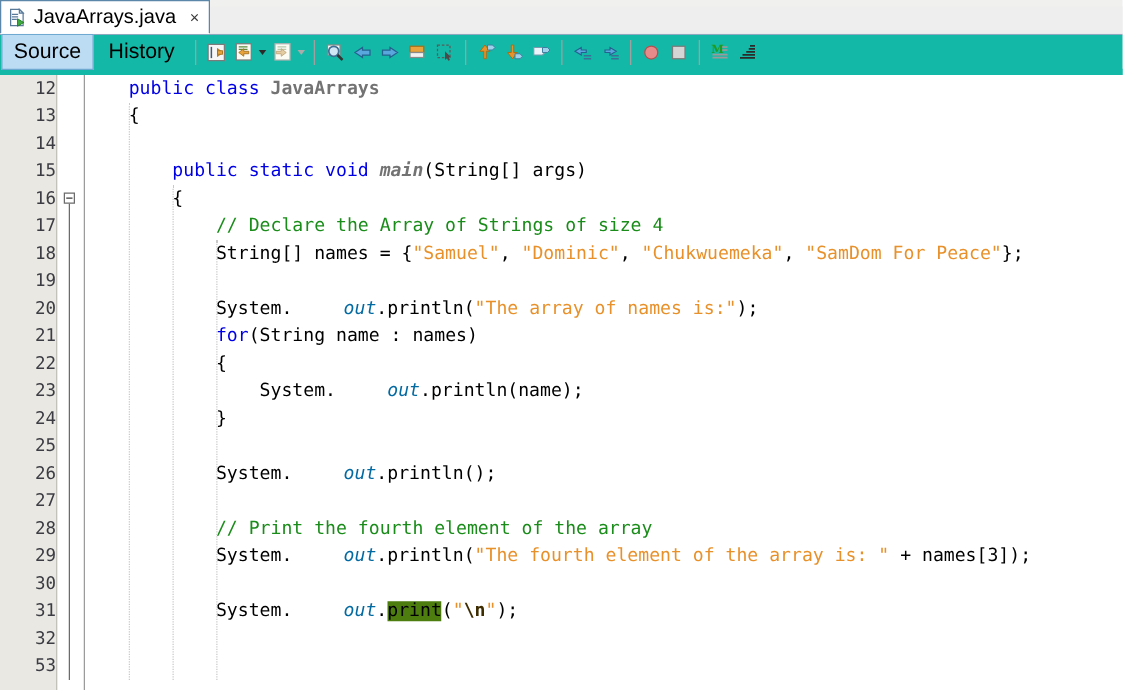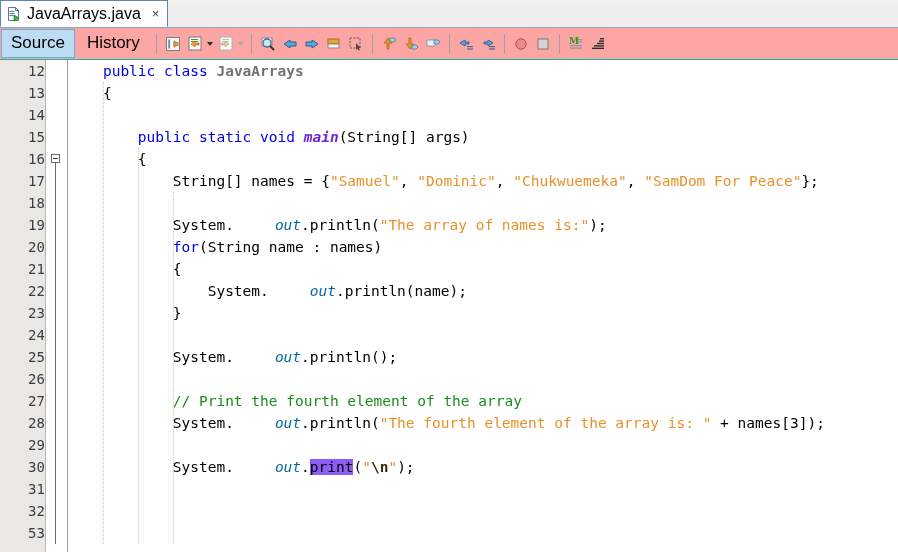--- a/index.html
+++ b/index.html
@@ -75,22 +75,22 @@
   .java-icon {
     width: 16px;
     height: 16px;
     position: relative;
     flex: none;
   }
 
   
   .toolbar-row {
     height: 32px;
-    background: #fca5a5;
-    border-bottom: 1px solid #14b8a6;
+    background: #14b8a6;
+    border-bottom: 5px solid #14b8a6;
     box-sizing: border-box;
     display: flex;
     align-items: center;
     position: relative;
   }
   .view-tabs {
     display: flex;
     align-items: center;
     height: 100%;
   }
@@ -223,27 +223,27 @@
     line-height: 22px;
     font-family: "DejaVu Sans Mono", monospace;
     font-size: 14.5px;
     white-space: pre;
     color: #000000;
     position: relative;
   }
   
   .kw   { color: #0000e6; }
   .cls  { color: #737373; font-weight: bold; }
-  .mth  { color: #6d28d9; font-weight: bold; font-style: italic; }
+  .mth  { color: #737373; font-weight: bold; font-style: italic; }
   .fld  { color: #0369a1; font-style: italic; margin-left: 41px; }
   .cmt  { color: #1a8c1a; }
   .str  { color: #e8912a; }
   .esc  { color: #3d2c00; font-weight: bold; }
   .pln  { color: #000000; }
-  .hl   { background: #8b5cf6; }
+  .hl   { background: #4d7c0f; }
 </style>
 </head>
 <body>
 
 <div id="app">
 
   <div class="tabstrip">
     <div class="doc-tab">
       <span class="java-icon">
         <svg width="16" height="16" viewBox="0 0 16 16">
@@ -449,20 +449,21 @@
     <div class="foldcol" id="foldcol">
         <div class="fold-box" style="top: 94px;"></div>
         <div class="fold-line" style="top: 103px; height: 381px;"></div>
       </div>
     <div class="code" id="code">
         <div class="line"><span class="pln">    </span><span class="kw">public class </span><span class="cls">JavaArrays</span></div>
         <div class="line"><span class="pln">    {</span></div>
         <div class="line">&nbsp;</div>
         <div class="line"><span class="pln">        </span><span class="kw">public static void </span><span class="mth">main</span><span class="pln">(String[] args)</span></div>
         <div class="line"><span class="pln">        {</span></div>
+        <div class="line"><span class="pln">            </span><span class="cmt">// Declare the Array of Strings of size 4</span></div>
         <div class="line"><span class="pln">            String[] names = {</span><span class="str">"Samuel"</span><span class="pln">, </span><span class="str">"Dominic"</span><span class="pln">, </span><span class="str">"Chukwuemeka"</span><span class="pln">, </span><span class="str">"SamDom For Peace"</span><span class="pln">};</span></div>
         <div class="line">&nbsp;</div>
         <div class="line"><span class="pln">            System.</span><span class="fld">out</span><span class="pln">.println(</span><span class="str">"The array of names is:"</span><span class="pln">);</span></div>
         <div class="line"><span class="pln">            </span><span class="kw">for</span><span class="pln">(String name : names)</span></div>
         <div class="line"><span class="pln">            {</span></div>
         <div class="line"><span class="pln">                System.</span><span class="fld">out</span><span class="pln">.println(name);</span></div>
         <div class="line"><span class="pln">            }</span></div>
         <div class="line">&nbsp;</div>
         <div class="line"><span class="pln">            System.</span><span class="fld">out</span><span class="pln">.println();</span></div>
         <div class="line">&nbsp;</div>

